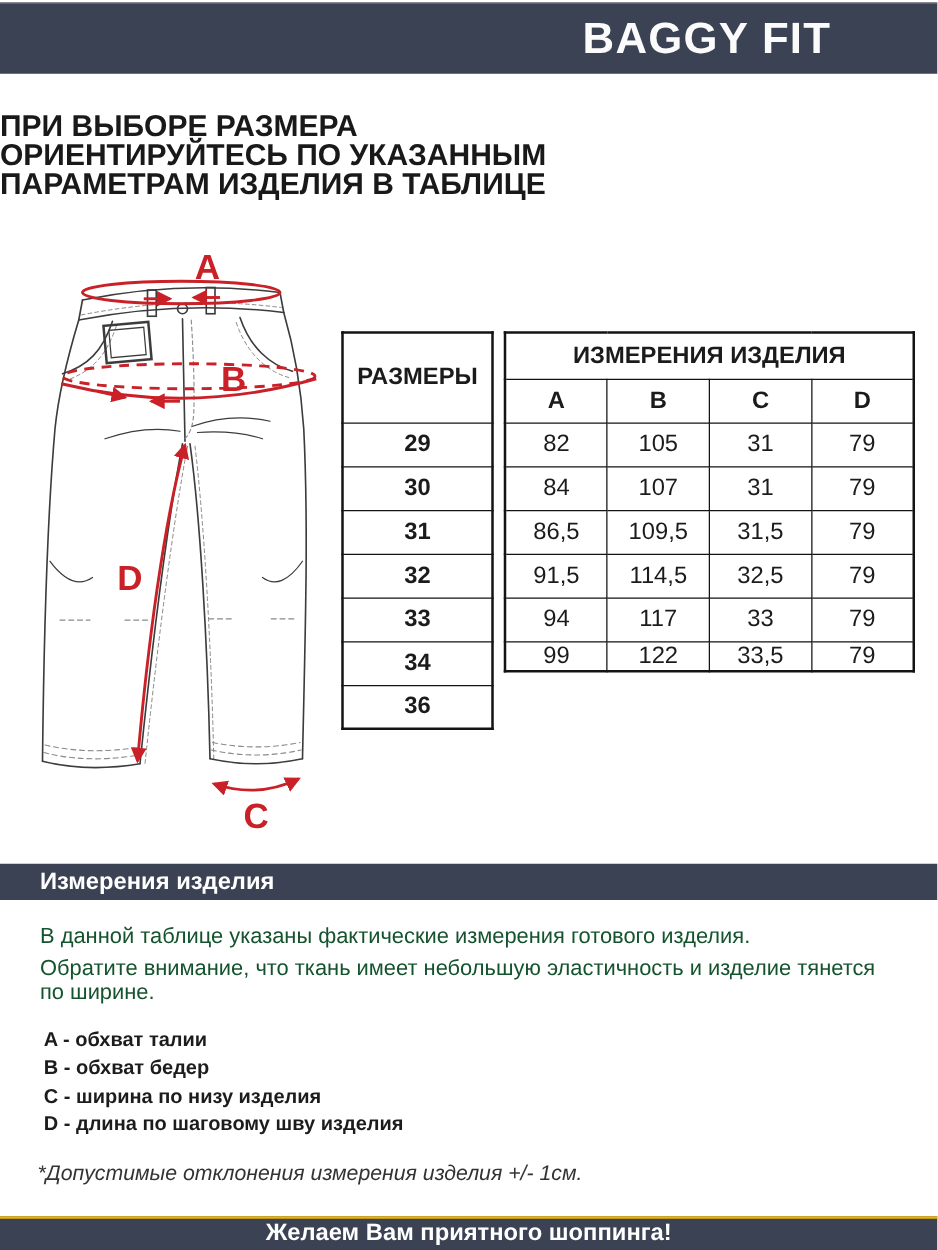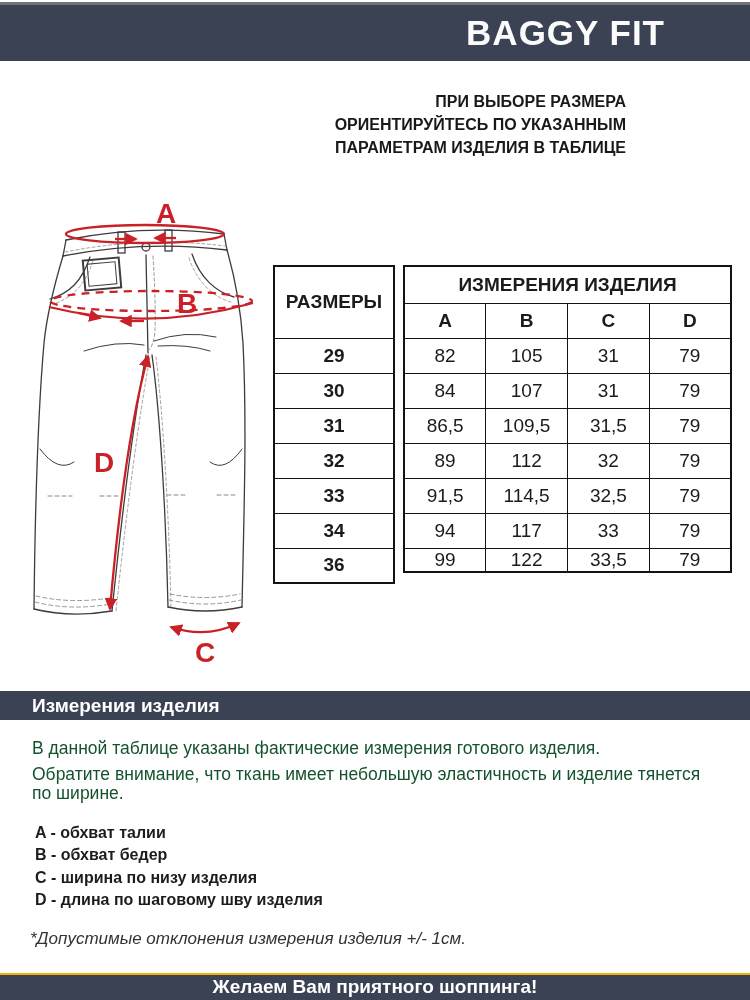--- a/index.html
+++ b/index.html
@@ -1,27 +1,27 @@
 <!DOCTYPE html>
 <html><head>
 <meta charset="utf-8">
 <style>
   html,body{margin:0;padding:0;}
   #page{position:relative;width:750px;height:1000px;background:#ffffff;
         font-family:"Liberation Sans",sans-serif;overflow:hidden;color:#1a1a1a;}
 
   
   .header-bar{position:absolute;left:0;top:2px;width:750px;height:56px;background:#3a4254;
-              border-top:3px solid #737373;}
+              border-top:1px solid #737373;}
   .brand{position:absolute;right:85px;top:50%;transform:translateY(-50%);
          color:#fbfbfc;font-weight:bold;font-size:35px;letter-spacing:1px;white-space:nowrap;}
 
   
-  .intro{position:absolute;top:90px;left:0;width:626px;text-align:right;
-         font-weight:bold;font-size:16px;line-height:23px;color:#191919;}
+  .intro{position:absolute;top:90px;left:0;width:626px;text-align:left;
+         font-weight:bold;font-size:24px;line-height:23px;color:#191919;}
 
   
   .diagram{position:absolute;left:20px;top:193px;width:250px;height:480px;}
 
   
   table{border-collapse:collapse;table-layout:fixed;}
   .tbl{position:absolute;border:2.5px solid #131313;background:#fff;}
   .tbl td{border:1.5px solid #131313;text-align:center;vertical-align:middle;
           padding:0;font-size:19px;color:#1b1b1b;}
   .tbl-sizes{left:273px;top:265px;width:122px;}
@@ -203,26 +203,20 @@
       <td>31</td>
       <td>79</td>
     </tr>
     <tr style="height:35px;padding-left:36px;">
       <td>86,5</td>
       <td>109,5</td>
       <td>31,5</td>
       <td>79</td>
     </tr>
     <tr style="height:35px;">
-      <td>89</td>
-      <td>112</td>
-      <td>32</td>
-      <td>79</td>
-    </tr>
-    <tr style="height:35px;">
       <td>91,5</td>
       <td>114,5</td>
       <td>32,5</td>
       <td>79</td>
     </tr>
     <tr style="height:35px;">
       <td>94</td>
       <td>117</td>
       <td>33</td>
       <td>79</td>

